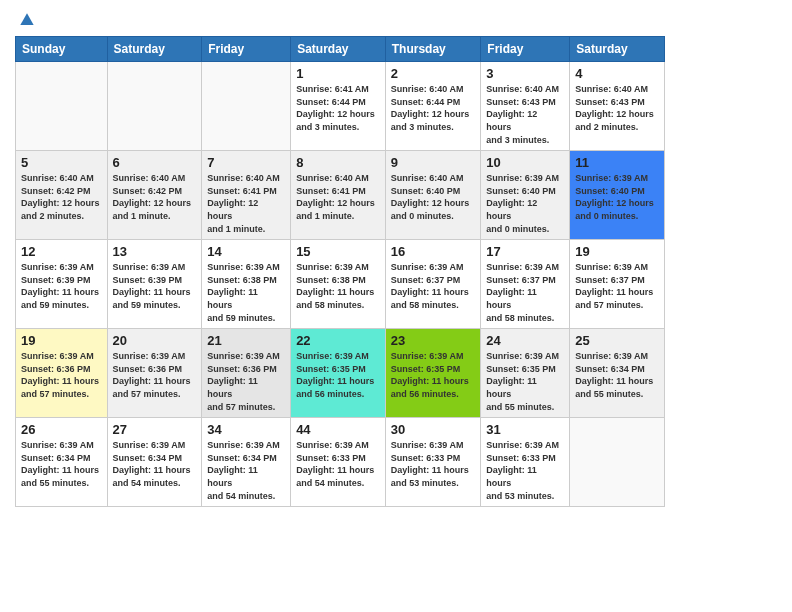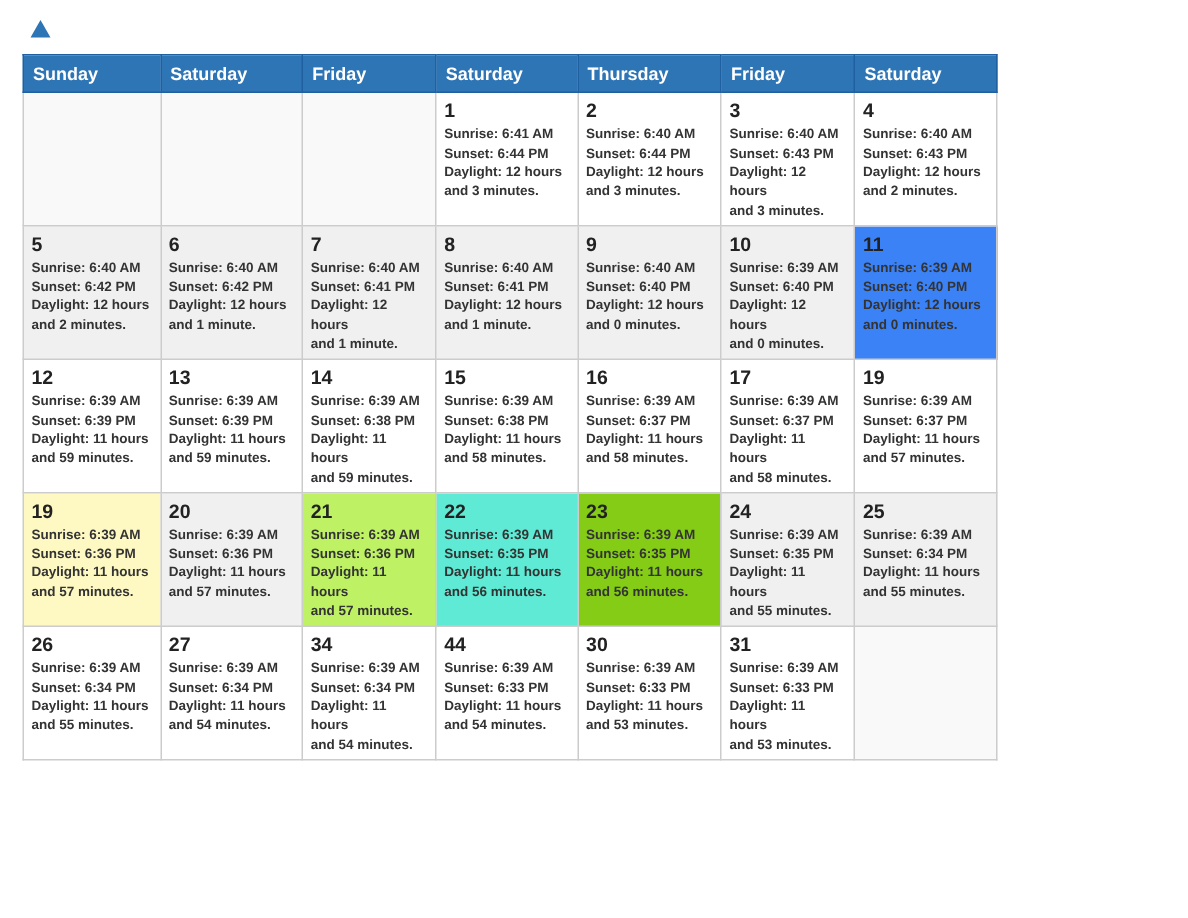--- a/index.html
+++ b/index.html
@@ -201,21 +201,21 @@
         </tr>
         <tr>
           <td style="background: #fef9c3;">
             <span class="day-num">19</span>
             <div class="cell-info">Sunrise: 6:39 AM<br>Sunset: 6:36 PM<br>Daylight: 11 hours<br>and 57 minutes.</div>
           </td>
           <td style="background: rgb(240, 240, 240);">
             <span class="day-num">20</span>
             <div class="cell-info">Sunrise: 6:39 AM<br>Sunset: 6:36 PM<br>Daylight: 11 hours<br>and 57 minutes.</div>
           </td>
-          <td style="background: #bef264;">
+          <td style="background: #e5e5e5;">
             <span class="day-num">21</span>
             <div class="cell-info">Sunrise: 6:39 AM<br>Sunset: 6:36 PM<br>Daylight: 11 hours<br>and 57 minutes.</div>
           </td>
           <td style="background: #5eead4;">
             <span class="day-num">22</span>
             <div class="cell-info">Sunrise: 6:39 AM<br>Sunset: 6:35 PM<br>Daylight: 11 hours<br>and 56 minutes.</div>
           </td>
           <td style="background: #84cc16;">
             <span class="day-num">23</span>
             <div class="cell-info">Sunrise: 6:39 AM<br>Sunset: 6:35 PM<br>Daylight: 11 hours<br>and 56 minutes.</div>

